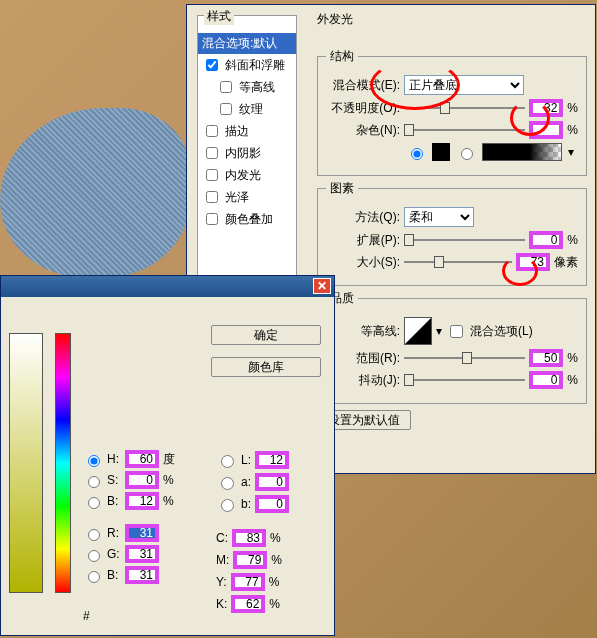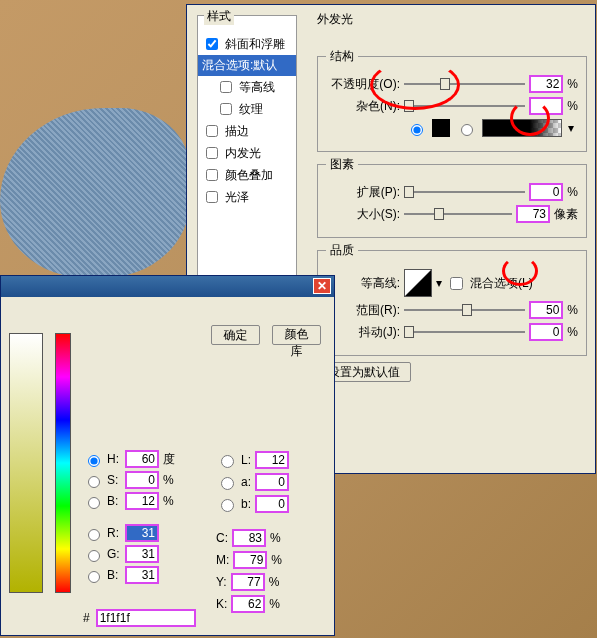--- a/index.html
+++ b/index.html
@@ -13,21 +13,21 @@
 .styles-title { position: relative; top: -8px; left: 6px; background: #ece9d8; display: inline-block; padding: 0 3px; }
 .style-row { display: flex; align-items: center; padding: 2px 4px; gap: 4px; }
 .style-row.selected { background: #316ac5; color: #fff; }
 .style-row input[type=checkbox] { width: 12px; height: 12px; }
 .outer-panel { position: absolute; left: 130px; top: 6px; width: 270px; }
 fieldset.fs { border: 1px solid #999; margin: 4px 0; padding: 6px 8px 10px; }
 fieldset.fs legend { padding: 0 4px; }
 .frow { display: flex; align-items: center; gap: 4px; margin: 4px 0; }
 .flabel { width: 74px; text-align: right; }
 select.sel { height: 20px; background: #fff; border: 1px solid #7f9db9; }
-.num { width: 34px; height: 18px; border: 2px solid #d946ef; background: #fff; text-align: right; padding: 0 2px; }
+.num { width: 34px; height: 18px; border: 4px solid #d946ef; background: #fff; text-align: right; padding: 0 2px; }
 .slider { flex: 1; height: 14px; position: relative; background: transparent; }
 .slider::before { content: ""; position: absolute; left: 0; right: 0; top: 6px; height: 2px; background: #888; }
 .slider .thumb { position: absolute; top: 1px; width: 10px; height: 12px; background: #ece9d8; border: 1px solid #555; }
 .swatch-row { display: flex; align-items: center; gap: 6px; }
 .radio-swatch { width: 12px; height: 12px; }
 .swatch-black { width: 18px; height: 18px; border: 1px solid #000; background: #000; }
 .gradient-sw { width: 80px; height: 18px; border: 1px solid #555; background: linear-gradient(90deg,#000,#000 60%, rgba(0,0,0,0) 100%), repeating-conic-gradient(#ccc 0 25%, #fff 0 50%) 0/10px 10px; }
 .contour-sw { width: 28px; height: 28px; border: 1px solid #555; background: linear-gradient(135deg,#fff 48%,#000 52%); display: inline-block; vertical-align: middle; }
 .btns { display: flex; gap: 6px; margin-top: 6px; }
 .winbtn { height: 20px; padding: 0 10px; background: #ece9d8; border: 1px solid #888; border-radius: 2px; }
@@ -35,78 +35,86 @@
 .annot.open { border-top-color: transparent; }
 
 .colorpicker-dialog { position: absolute; top: 275px; left: 0; width: 335px; height: 361px; background: #ece9d8; border: 1px solid #0a246a; }
 .cp-close { position: absolute; right: 3px; top: 2px; width: 18px; height: 16px; background: #e24531; color: #fff; text-align: center; line-height: 14px; font-weight: bold; border: 1px solid #fff; }
 .cp-body { padding: 28px 8px 8px; position: relative; }
 .sv-field { position: absolute; left: 8px; top: 36px; width: 34px; height: 260px; background: linear-gradient(#fff,#b2b200); border: 1px solid #555; }
 .hue-strip { position: absolute; left: 54px; top: 36px; width: 16px; height: 260px; background: linear-gradient(#f00,#f0f,#00f,#0ff,#0f0,#ff0,#f00); border: 1px solid #555; }
 .preview-col { position: absolute; left: 82px; top: 30px; width: 70px; text-align: center; }
 .preview-new { width: 54px; height: 50px; background: #1f1f1f; border: 1px solid #555; margin: 2px auto; }
 .preview-cube { width: 12px; height: 12px; background: #999; margin: 4px auto; }
-.cp-buttons { position: absolute; left: 210px; top: 28px; width: 110px; display: flex; flex-direction: row; gap: 12px; }
+.cp-buttons { position: absolute; left: 210px; top: 28px; width: 110px; display: flex; flex-direction: column; gap: 12px; }
 .cp-buttons .winbtn { width: 100%; }
 .hsb-grid { position: absolute; left: 82px; top: 150px; }
 .hsb-grid .frow { margin: 3px 0; }
 .hsb-grid .rad { width: 12px; height: 12px; }
 .hsb-grid .lab2 { width: 14px; }
 .hsb-grid .unit { width: 14px; }
 .cmyk-grid { position: absolute; left: 215px; top: 150px; }
 .hexrow { position: absolute; left: 82px; top: 312px; display: flex; align-items: center; gap: 6px; }
 .hexrow .num { width: 100px; text-align: left; }
 </style>
 </head>
 <body>
 
 <div class="bg-leather"></div>
 <div class="bg-denim"></div>
 
 <div class="layerstyle-dialog">
   <div class="ls-body">
     <div class="styles-group">
       <span class="styles-title">样式</span>
-      <div class="style-row">
-          <input type="checkbox" checked="" style="">
-          <span>斜面和浮雕</span>
-        </div>
       <div class="style-row selected">
         <span>混合选项:默认</span>
       </div>
+      <div class="style-row">
+          <input type="checkbox" checked="" style="">
+          <span>斜面和浮雕</span>
+        </div>
       <div class="style-row" style="padding-left:18px">
           <input type="checkbox" style="">
           <span>等高线</span>
         </div>
       <div class="style-row" style="padding-left:18px">
           <input type="checkbox" style="">
           <span>纹理</span>
         </div>
       <div class="style-row">
           <input type="checkbox" style="">
           <span>描边</span>
         </div>
       <div class="style-row">
           <input type="checkbox" style="">
+          <span>内阴影</span>
+        </div>
+      <div class="style-row">
+          <input type="checkbox" style="">
           <span>内发光</span>
         </div>
       <div class="style-row">
           <input type="checkbox" style="">
+          <span>光泽</span>
+        </div>
+      <div class="style-row">
+          <input type="checkbox" style="">
           <span>颜色叠加</span>
-        </div>
-      <div class="style-row">
-          <input type="checkbox" style="">
-          <span>光泽</span>
         </div>
     </div>
 
     <div class="outer-panel">
       <div style="margin-bottom:20px">外发光</div>
       <fieldset class="fs">
         <legend>结构</legend>
+        <div class="frow">
+          <span class="flabel">混合模式(E):</span>
+          <select class="sel" style="width:120px"><option>正片叠底</option></select>
+        </div>
         <div class="frow">
           <span class="flabel">不透明度(O):</span>
           <div class="slider">
               <div class="thumb" style="left:30%"></div>
             </div>
           <input class="num" value="32" style="">
           <span>%</span>
         </div>
         <div class="frow">
           <span class="flabel">杂色(N):</span>
@@ -122,20 +130,24 @@
           <span class="swatch-black"></span>
           <input type="radio" class="radio-swatch" style="">
           <span class="gradient-sw"></span>
           <span>▾</span>
         </div>
       </fieldset>
 
       <fieldset class="fs">
         <legend>图素</legend>
         <div class="frow">
+          <span class="flabel">方法(Q):</span>
+          <select class="sel" style="width:70px"><option>柔和</option></select>
+        </div>
+        <div class="frow">
           <span class="flabel">扩展(P):</span>
           <div class="slider">
               <div class="thumb" style="left:0"></div>
             </div>
           <input class="num" value="0" style="">
           <span>%</span>
         </div>
         <div class="frow">
           <span class="flabel">大小(S):</span>
           <div class="slider">
@@ -269,16 +281,15 @@
         </div>
       <div class="frow">
           <span class="lab2">K:</span>
           <input class="num" value="62" style="">
           <span class="unit">%</span>
         </div>
     </div>
 
     <div class="hexrow">
       <span>#</span>
-      <input class="num" value="1f1f1f" style="">
     </div>
   </div>
 </div>
 
 </body></html>

